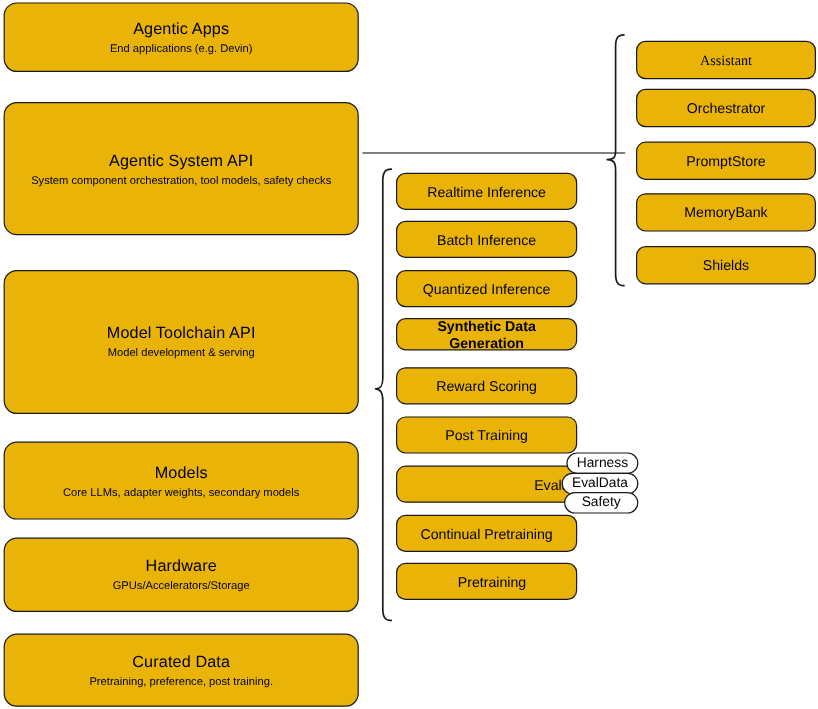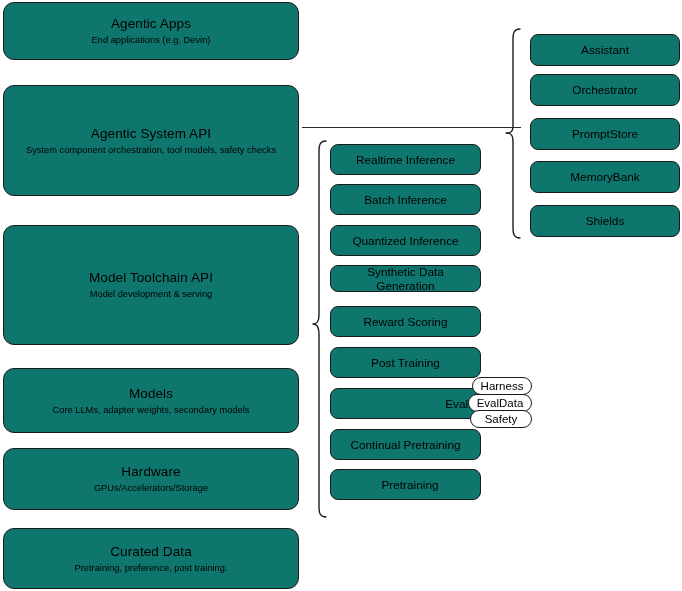--- a/index.html
+++ b/index.html
@@ -14,21 +14,21 @@
     height: 591px;
     background: #ffffff;
     font-family: "Liberation Sans", sans-serif;
     overflow: hidden;
   }
 
   
   .node {
     position: absolute;
     box-sizing: border-box;
-    background: #0f766e;
+    background: #eab308;
     border: 1.3px solid #1a1a1a;
     border-radius: 9px;
     display: flex;
     flex-direction: column;
     align-items: center;
     justify-content: center;
     text-align: center;
     color: #000000;
   }
 
@@ -134,21 +134,21 @@
 
   <div class="node pill-box" style="left:330px; top:144px; width:151px; height:31px;">
     <span>Realtime Inference</span>
   </div>
   <div class="node pill-box" style="left:330px; top:184px; width:151px; height:31px;">
     <span>Batch Inference</span>
   </div>
   <div class="node pill-box" style="left:330px; top:225px; width:151px; height:31px;">
     <span>Quantized Inference</span>
   </div>
-  <div class="node pill-box" style="left:330px; top:265px; width:151px; height:27px;">
+  <div class="node pill-box" style="left:330px; top:265px; width:151px; height:27px;font-weight:bold;">
     <span>Synthetic Data Generation</span>
   </div>
   <div class="node pill-box" style="left:330px; top:306px; width:151px; height:31px;">
     <span>Reward Scoring</span>
   </div>
   <div class="node pill-box" style="left:330px; top:347px; width:151px; height:31px;">
     <span>Post Training</span>
   </div>
   <div class="node pill-box" style="left:330px; top:388px; width:151px; height:31px;align-items:flex-end;">
     <span>Evals</span>
@@ -167,21 +167,21 @@
     <span>EvalData</span>
   </div>
   <div class="chip" style="left:470px; top:410px; width:62px; height:18px;">
     <span>Safety</span>
   </div>
 
   <svg class="brace" style="left:505px; top:28px;" width="16" height="211" viewBox="0 0 16 211">
     <path d="M15,1 C9,1 8,5 8,11 L8,97 C8,104 6,105 1,105 C6,105 8,107 8,114 L8,200 C8,206 9,210 15,210"></path>
   </svg>
 
-  <div class="node pill-box" style="left:530px; top:34px; width:150px; height:32px;">
+  <div class="node pill-box" style="left:530px; top:34px; width:150px; height:32px;font-family:Liberation Serif, serif;">
     <span>Assistant</span>
   </div>
   <div class="node pill-box" style="left:530px; top:74px; width:150px; height:32px;">
     <span>Orchestrator</span>
   </div>
   <div class="node pill-box" style="left:530px; top:118px; width:150px; height:32px;">
     <span>PromptStore</span>
   </div>
   <div class="node pill-box" style="left:530px; top:161px; width:150px; height:32px;">
     <span>MemoryBank</span>

